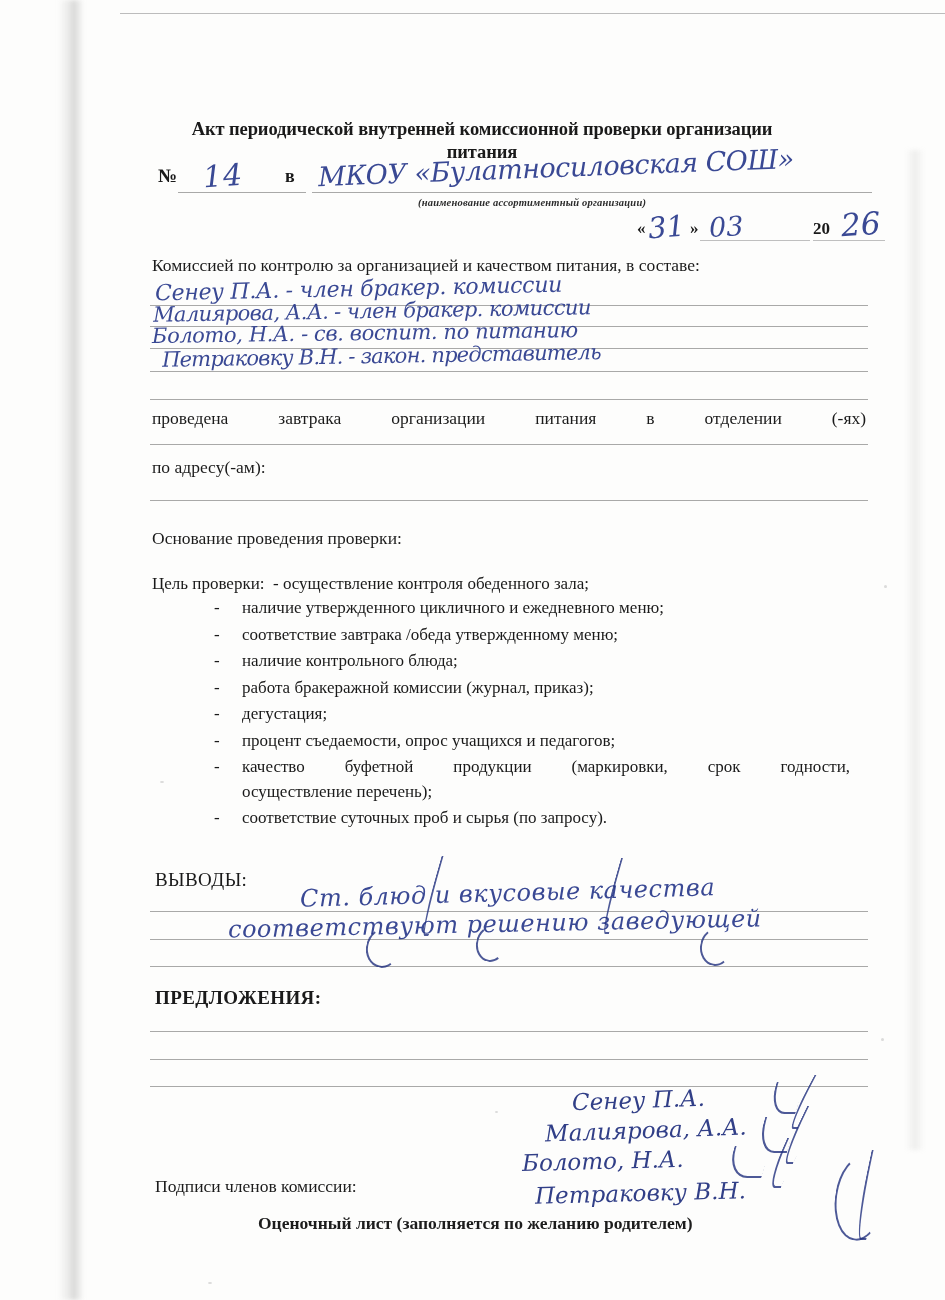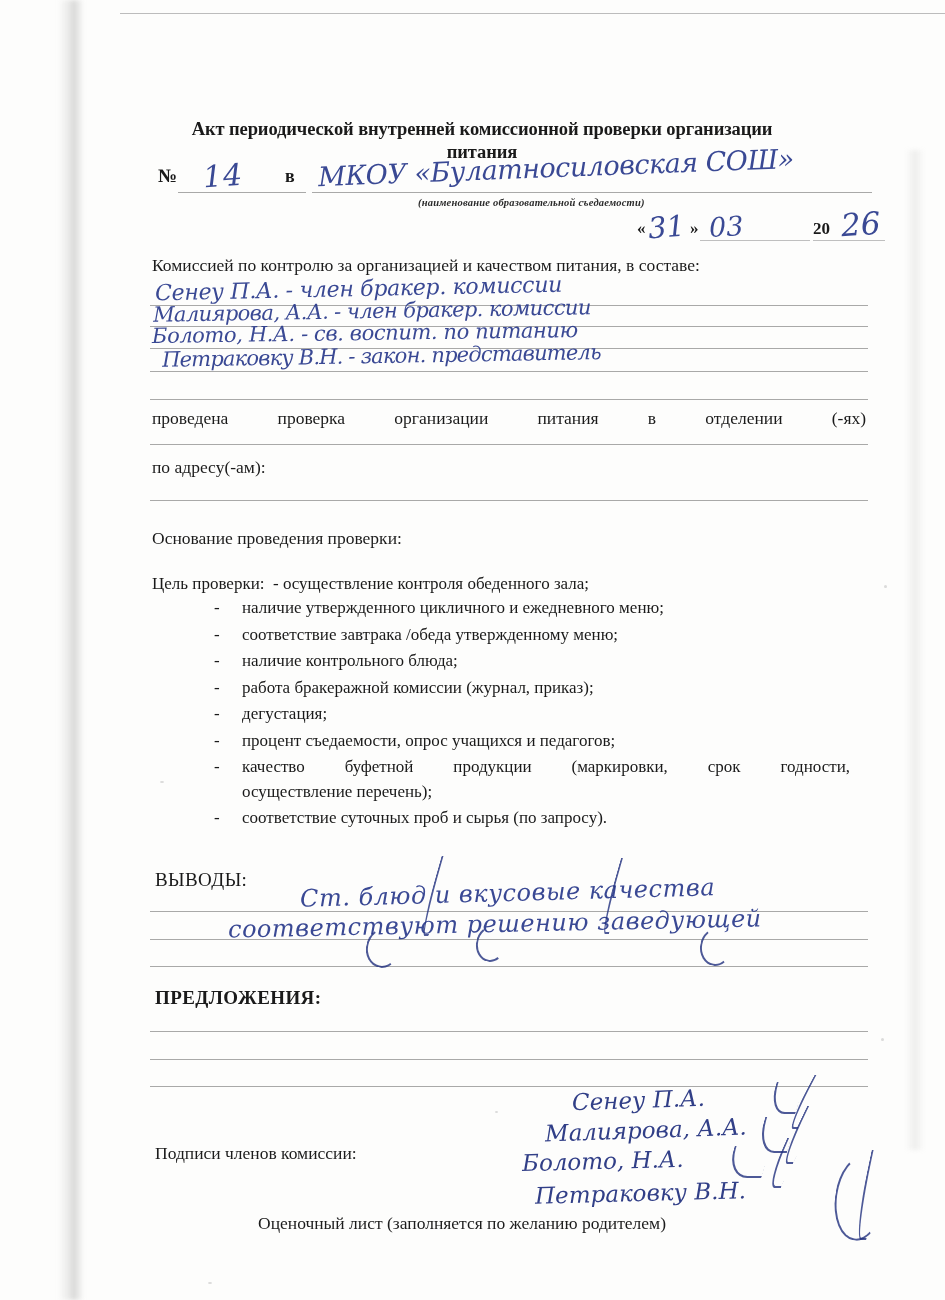--- a/index.html
+++ b/index.html
@@ -131,21 +131,21 @@
     <span class="lbl-num">№</span>
     <span class="lbl-v">в</span>
   </div>
   <div class="rule" style="left:178px;top:192px;width:128px;"></div>
   <div class="rule" style="left:312px;top:192px;width:560px;"></div>
 
   <span class="hw" style="left:203px;top:158px;font-size:30px;transform:rotate(-4deg);letter-spacing:1px;">14</span>
 
   <span class="hw" style="left:318px;top:152px;font-size:27px;transform:rotate(-2.2deg);letter-spacing:-0.5px;">МКОУ «Булатносиловская СОШ»</span>
 
-  <div class="caption">(наименование образовательной съедаемости)</div>
+  <div class="caption">(наименование ассортиментный организации)</div>
 
   <span class="datefield" style="left:637px;">«</span>
   <span class="hw" style="left:648px;top:210px;font-size:29px;transform:rotate(-5deg);">31</span>
   <span class="datefield" style="left:690px;">»</span>
   <span class="hw" style="left:709px;top:211px;font-size:27px;transform:rotate(-3deg);">03</span>
   <div class="rule thin" style="left:700px;top:240px;width:110px;"></div>
   <span class="datefield" style="left:813px;">20</span>
   <span class="hw" style="left:841px;top:206px;font-size:31px;transform:rotate(-4deg);">26</span>
   <div class="rule thin" style="left:813px;top:240px;width:72px;"></div>
 
@@ -158,21 +158,21 @@
 
   <span class="hw" style="left:155px;top:276px;font-size:22px;transform:rotate(-1.2deg);letter-spacing:-0.3px;">Сенеу П.А. - член бракер. комиссии</span>
   <span class="hw" style="left:153px;top:299px;font-size:21px;transform:rotate(-1deg);letter-spacing:-0.6px;">Малиярова, А.А. - член бракер. комиссии</span>
   <span class="hw" style="left:152px;top:321px;font-size:21px;transform:rotate(-0.8deg);letter-spacing:-0.4px;">Болото, Н.А. - св. воспит. по питанию</span>
   <span class="hw" style="left:162px;top:344px;font-size:21px;transform:rotate(-1deg);letter-spacing:-0.8px;">Петраковку В.Н. - закон. представитель</span>
 
   <div class="rule" style="left:150px;top:399px;width:718px;"></div>
 
   <div class="justified" style="left:152px;top:408px;width:714px;">
     <span>проведена</span>
-    <span>проверка</span>
+    <span>завтрака</span>
     <span>организации</span>
     <span>питания</span>
     <span>в</span>
     <span>отделении</span>
     <span>(-ях)</span>
   </div>
 
   <div class="rule" style="left:150px;top:444px;width:718px;"></div>
 
   <div class="para" style="left:152px;top:457px;">по адресу(-ам):</div>
@@ -233,31 +233,31 @@
   <div class="loop" style="left:476px;top:926px;width:26px;height:32px;transform:rotate(10deg);"></div>
   <div class="loop" style="left:700px;top:928px;width:28px;height:34px;transform:rotate(9deg);"></div>
   <div class="flourish" style="left:430px;top:856px;width:8px;height:78px;"></div>
   <div class="flourish" style="left:610px;top:858px;width:8px;height:74px;"></div>
 
   <div class="heading" style="left:155px;top:987px;font-weight:bold;">ПРЕДЛОЖЕНИЯ:</div>
   <div class="rule" style="left:150px;top:1031px;width:718px;"></div>
   <div class="rule" style="left:150px;top:1059px;width:718px;"></div>
   <div class="rule" style="left:150px;top:1086px;width:718px;"></div>
 
-  <div class="para" style="left:155px;top:1143px;">Подписи членов комиссии:</div>
+  <div class="para" style="left:155px;top:1176px;">Подписи членов комиссии:</div>
 
   <span class="sig" style="left:572px;top:1087px;font-size:23px;transform:rotate(-2deg);">Сенеу П.А.</span>
   <span class="sig" style="left:545px;top:1117px;font-size:23px;transform:rotate(-2deg);">Малиярова, А.А.</span>
   <span class="sig" style="left:522px;top:1148px;font-size:23px;transform:rotate(-1.5deg);">Болото, Н.А.</span>
   <span class="sig" style="left:535px;top:1180px;font-size:23px;transform:rotate(-1.5deg);">Петраковку В.Н.</span>
 
   <div class="flourish" style="left:772px;top:1082px;width:26px;height:30px;"></div>
   <div class="flourish" style="left:800px;top:1075px;width:10px;height:52px;transform:skewX(-28deg);"></div>
   <div class="flourish" style="left:760px;top:1117px;width:30px;height:34px;"></div>
   <div class="flourish" style="left:793px;top:1106px;width:12px;height:56px;transform:skewX(-26deg);"></div>
   <div class="flourish" style="left:730px;top:1146px;width:34px;height:30px;"></div>
   <div class="flourish" style="left:776px;top:1138px;width:14px;height:48px;transform:skewX(-24deg);"></div>
   <div class="loop" style="left:835px;top:1155px;width:46px;height:82px;transform:rotate(8deg);"></div>
   <div class="flourish" style="left:862px;top:1150px;width:12px;height:88px;transform:skewX(-12deg);"></div>
 
-  <div class="para" style="left:258px;top:1213px;">Оценочный лист (заполняется по желанию родителем)</div>
+  <div class="para" style="left:258px;top:1213px;font-weight:bold;">Оценочный лист (заполняется по желанию родителем)</div>
 
 </div>
 
 </body></html>

